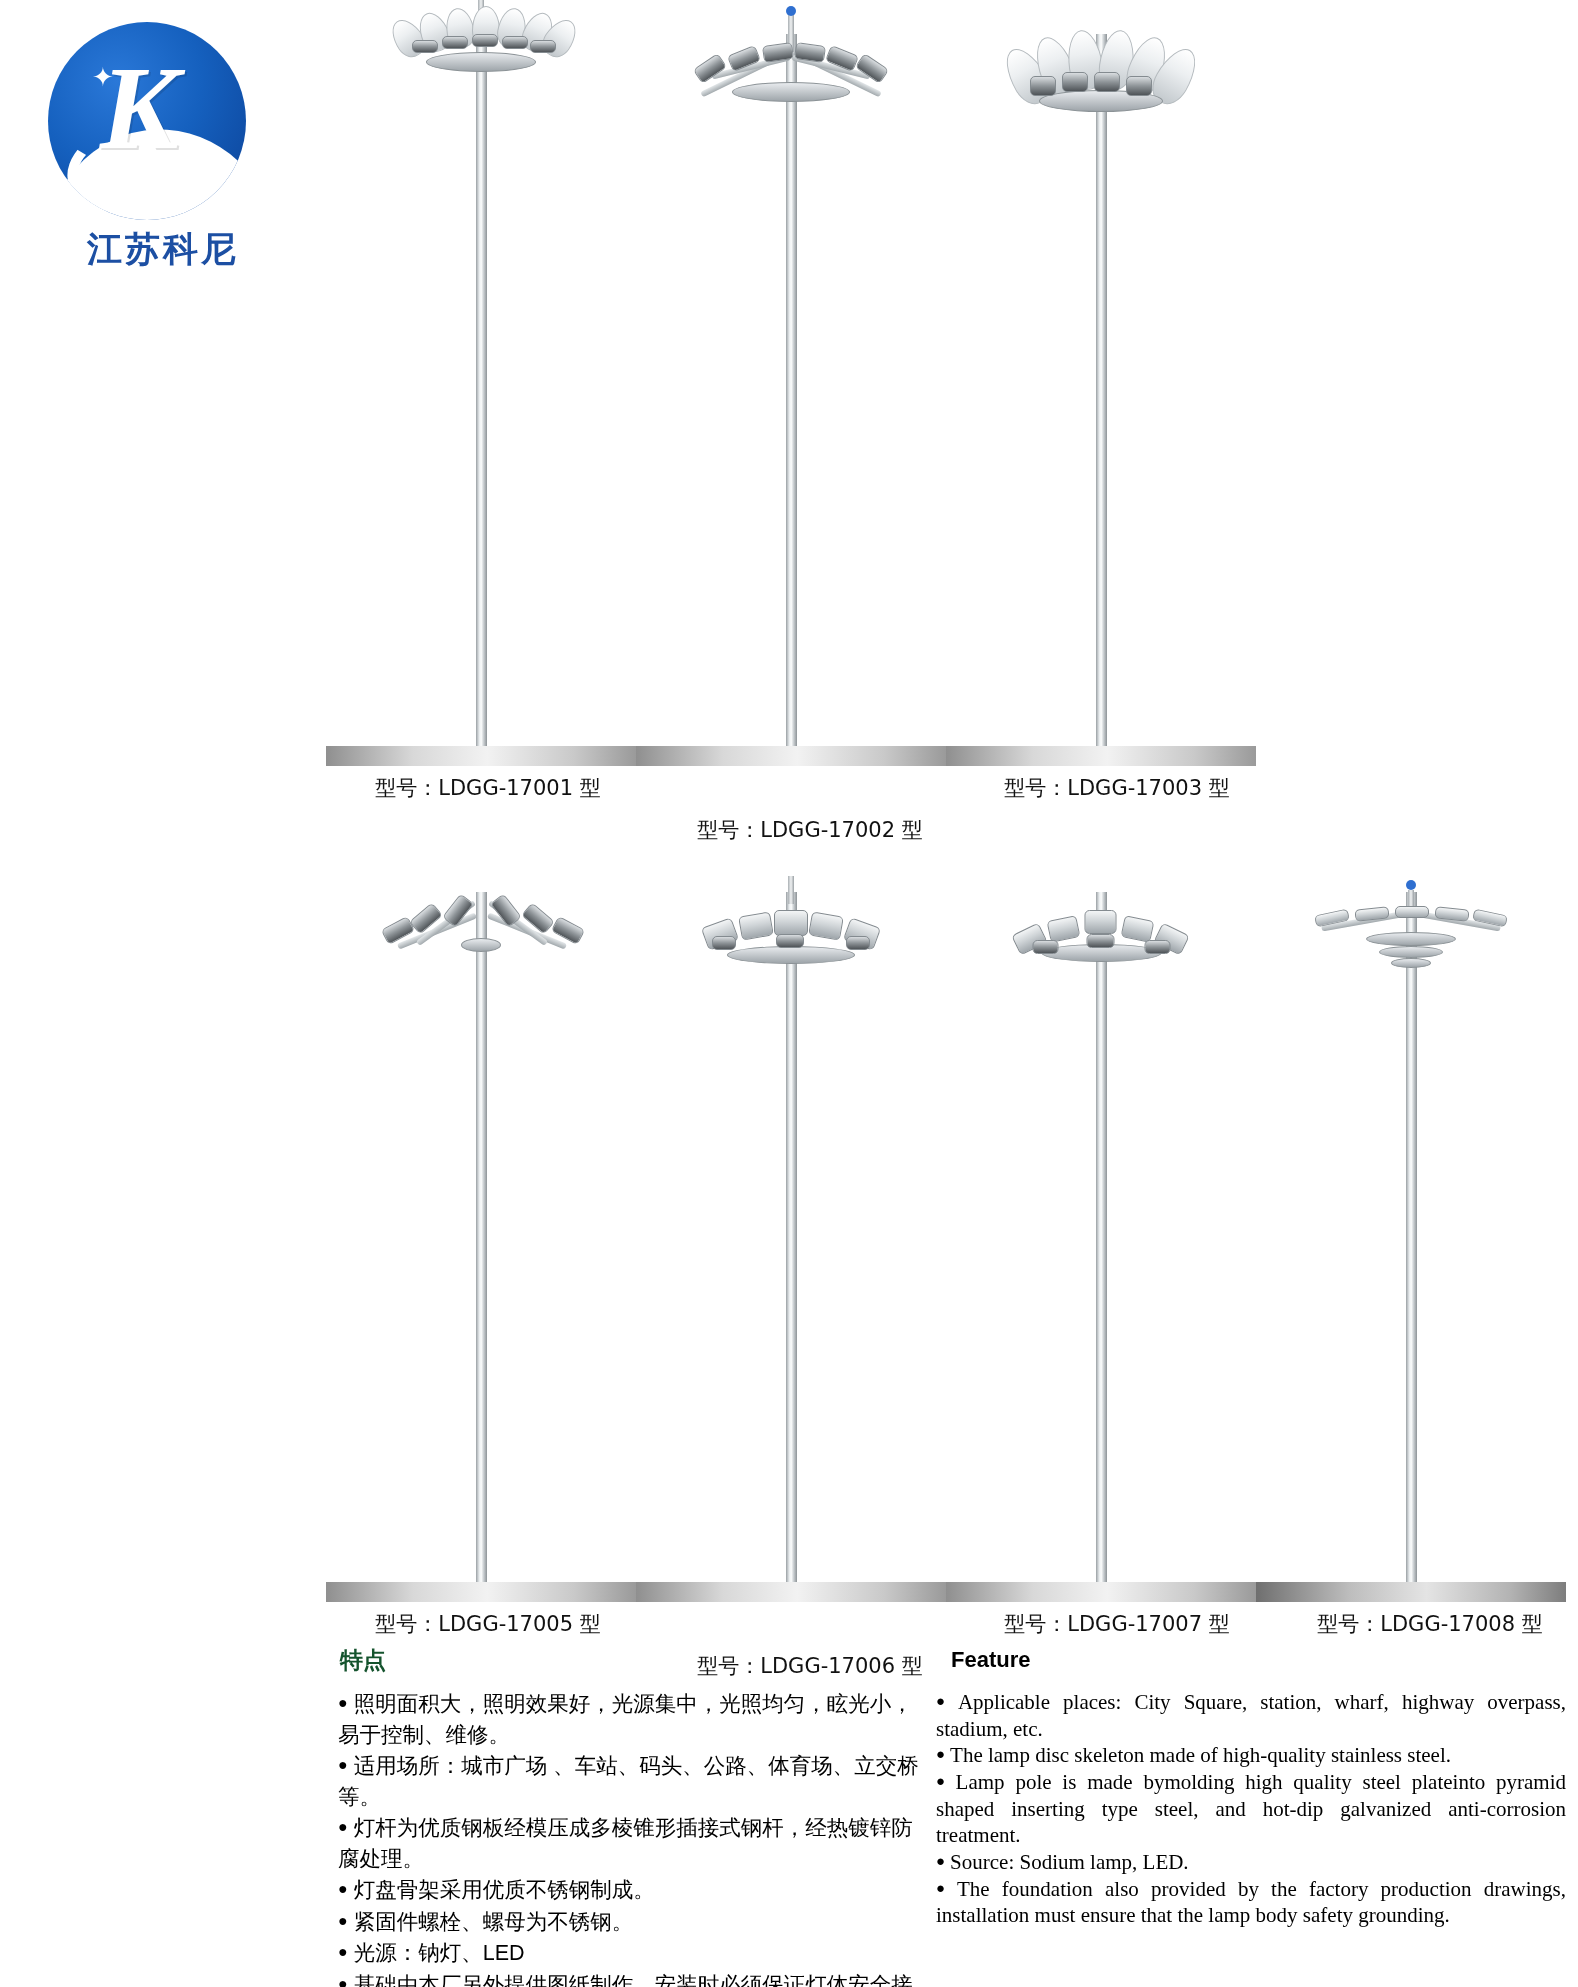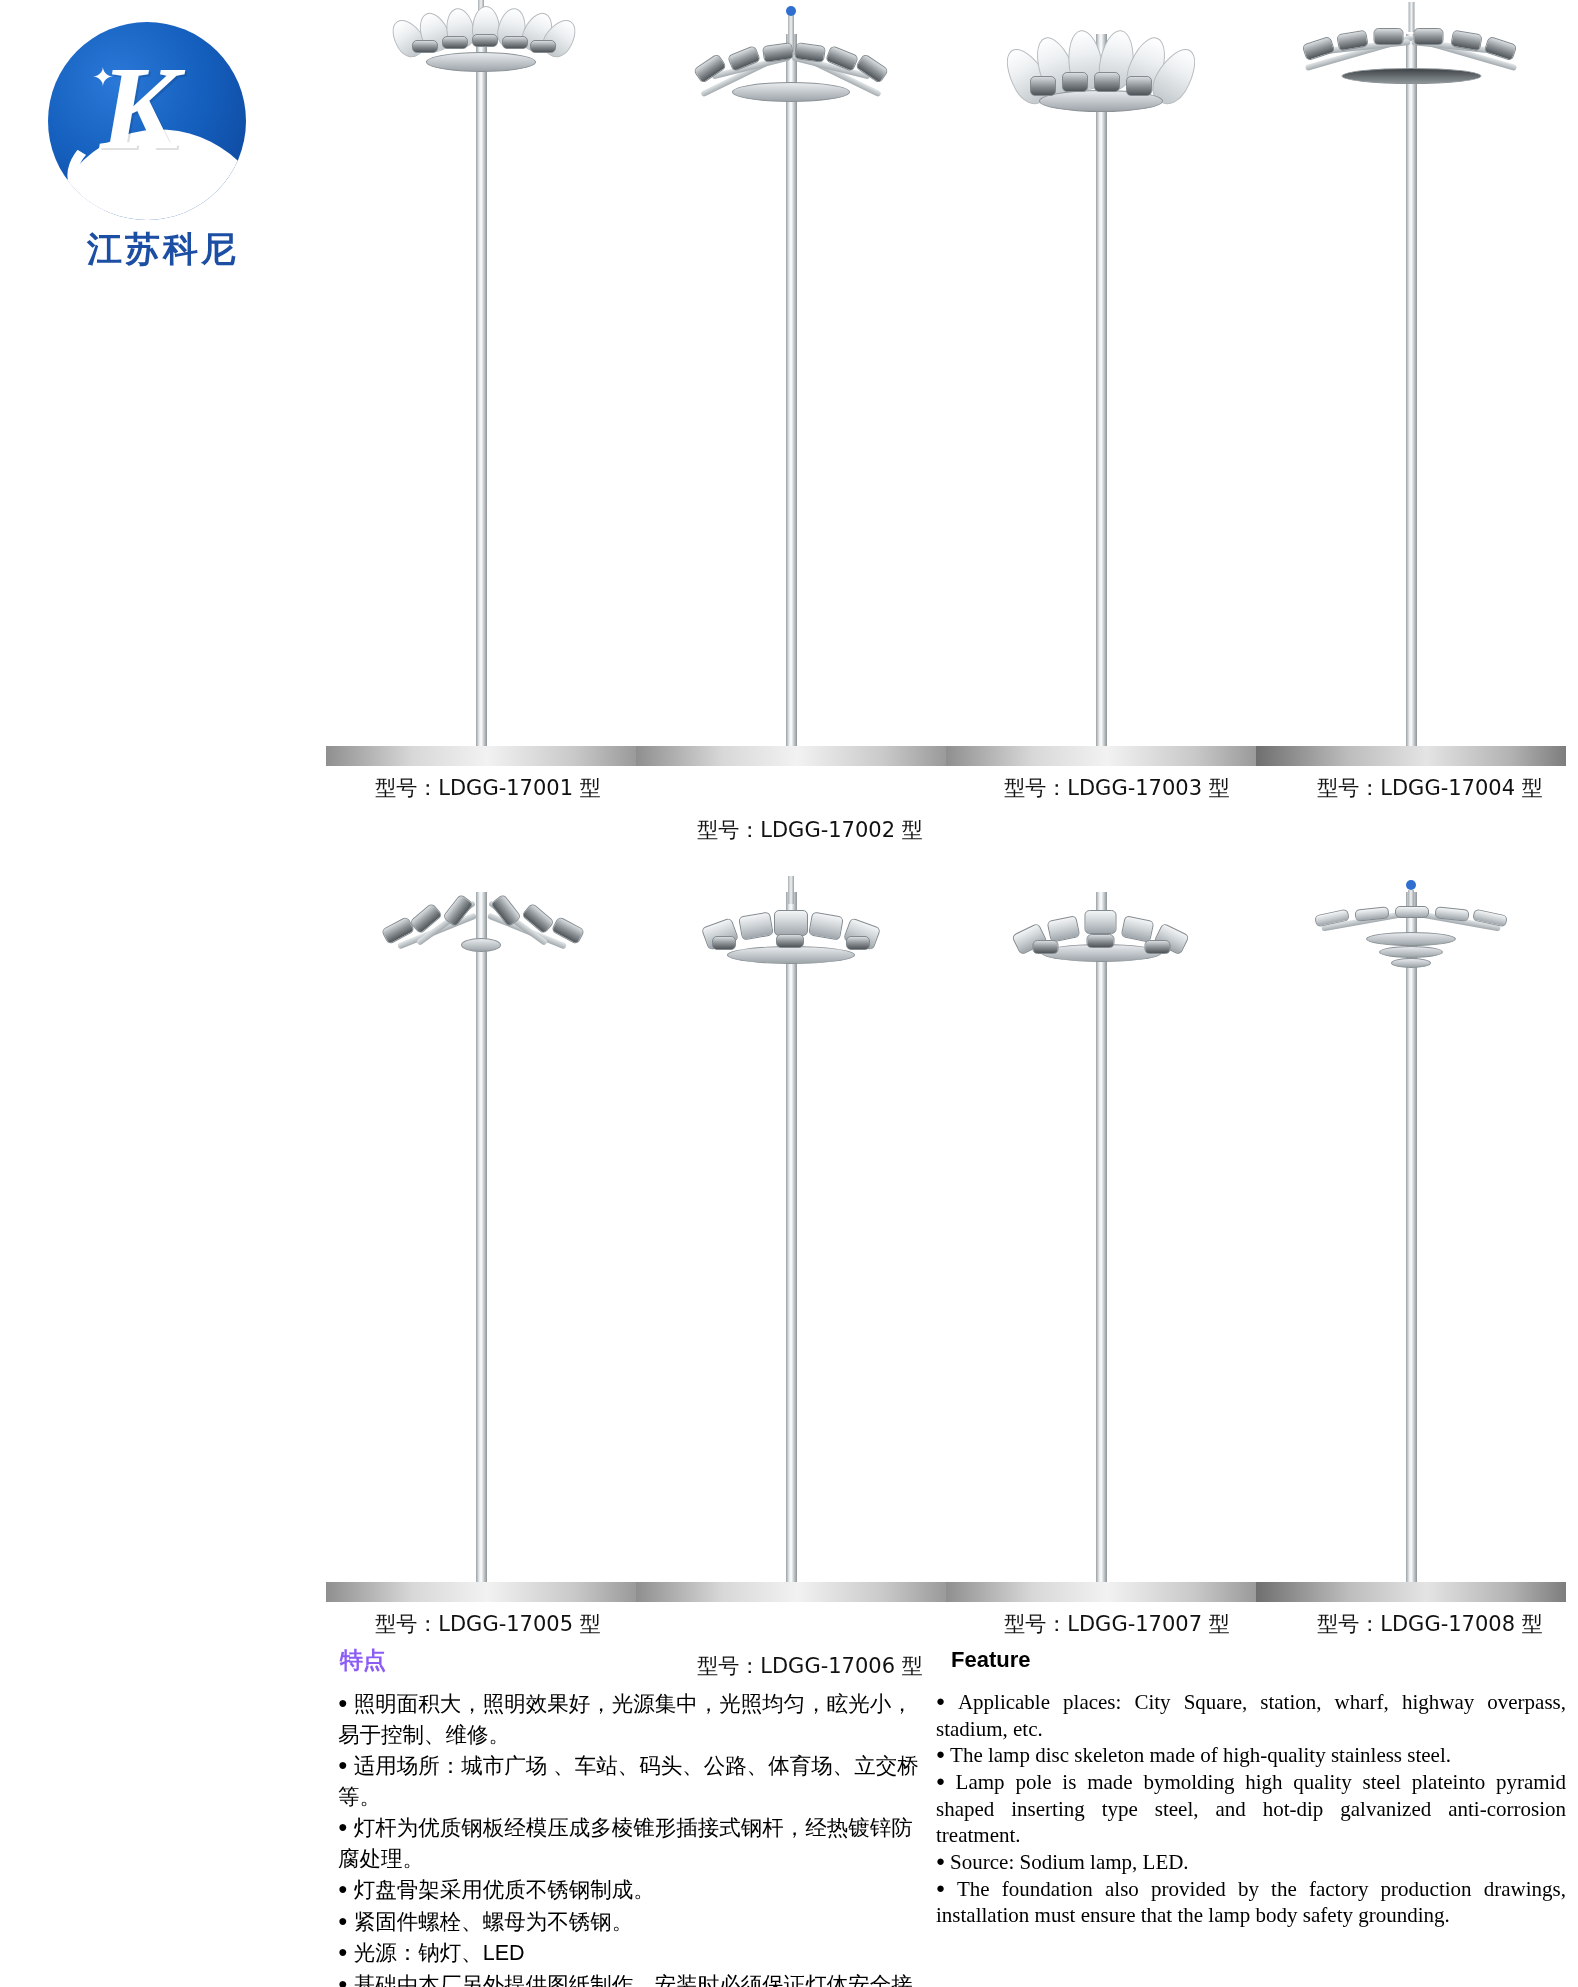--- a/index.html
+++ b/index.html
@@ -208,21 +208,21 @@
   .feat-titles {
     position: relative;
     height: 34px;
   }
   .feat-title-cn {
     position: absolute;
     left: 14px; top: 0;
     font-family: "DejaVu Sans", sans-serif;
     font-size: 23px;
     font-weight: bold;
-    color: #8b5cf6;
+    color: #14532d;
   }
   .feat-title-en {
     position: absolute;
     left: 625px; top: 2px;
     font-family: "Liberation Sans", sans-serif;
     font-size: 22px;
     font-weight: bold;
     color: #000;
   }
   .feat-cols {
@@ -349,43 +349,20 @@
             <div class="lamp dark" style="left:56px; top:40px;width:26px;height:20px;"></div>
             <div class="lamp dark" style="left:88px; top:40px;width:26px;height:20px;"></div>
             <div class="lamp dark" style="left:120px;top:44px;width:26px;height:20px;"></div>
           </div>
         </div>
         <div class="ground"></div>
       </div>
       <div class="caption cap-2">型号：LDGG-17003 型</div>
     </div>
 
-    <div class="cell">
-      <div class="photo">
-        <div class="pole tall"></div>
-        <div class="head">
-          <div class="disc" style="width:215px;height:80px;top:14px;">
-            <div class="topcap" style="top:-26px;height:30px;"></div>
-            <div class="arm" style="left:0px;  top:22px;width:110px;transform:rotate(-16deg);"></div>
-            <div class="arm" style="left:105px;top:22px;width:110px;transform:rotate(16deg);"></div>
-            <div class="arm" style="left:12px; top:16px;width:95px;transform:rotate(-6deg);"></div>
-            <div class="arm" style="left:108px;top:16px;width:95px;transform:rotate(6deg);"></div>
-            <div class="ring" style="top:40px;width:140px;height:16px;background:linear-gradient(to bottom,#3e4347,#8d9498);"></div>
-            <div class="lamp dark" style="left:0px;  top:12px;transform:rotate(-18deg);"></div>
-            <div class="lamp dark" style="left:34px; top:4px; transform:rotate(-10deg);"></div>
-            <div class="lamp dark" style="left:70px; top:0px; "></div>
-            <div class="lamp dark" style="left:110px;top:0px; "></div>
-            <div class="lamp dark" style="left:148px;top:4px; transform:rotate(10deg);"></div>
-            <div class="lamp dark" style="left:182px;top:12px;transform:rotate(18deg);"></div>
-          </div>
-        </div>
-        <div class="ground dark"></div>
-      </div>
-      <div class="caption cap-3">型号：LDGG-17004 型</div>
-    </div>
 
   </div>
 </div>
 
 <div class="grid row2">
   <div class="row">
 
     <div class="cell">
       <div class="photo r2">
         <div class="pole tall2"></div>

